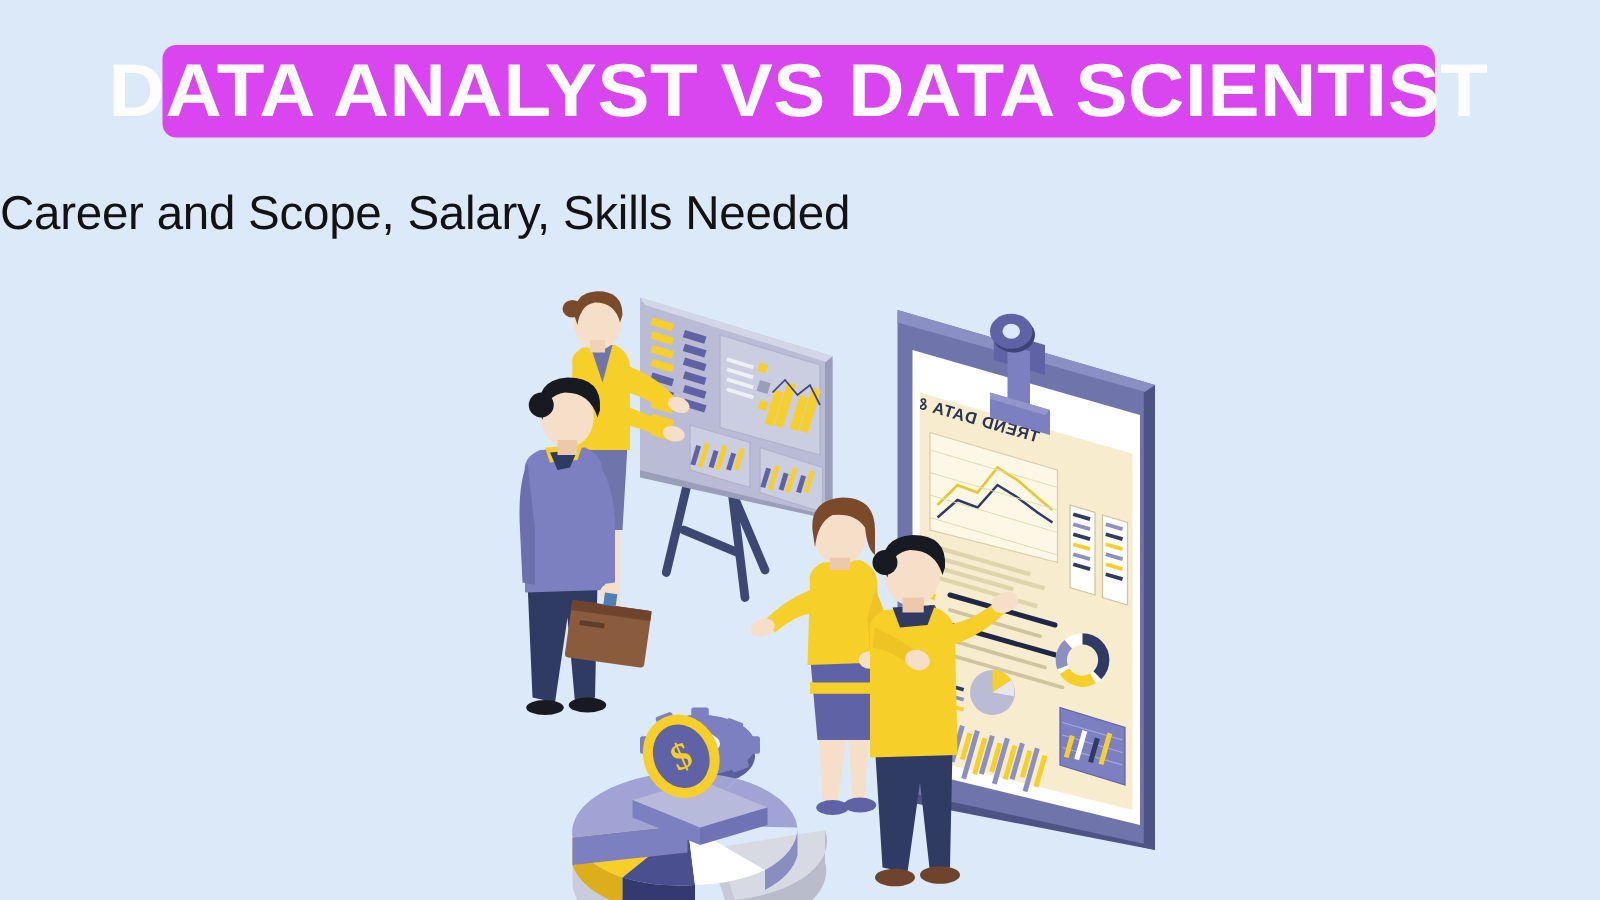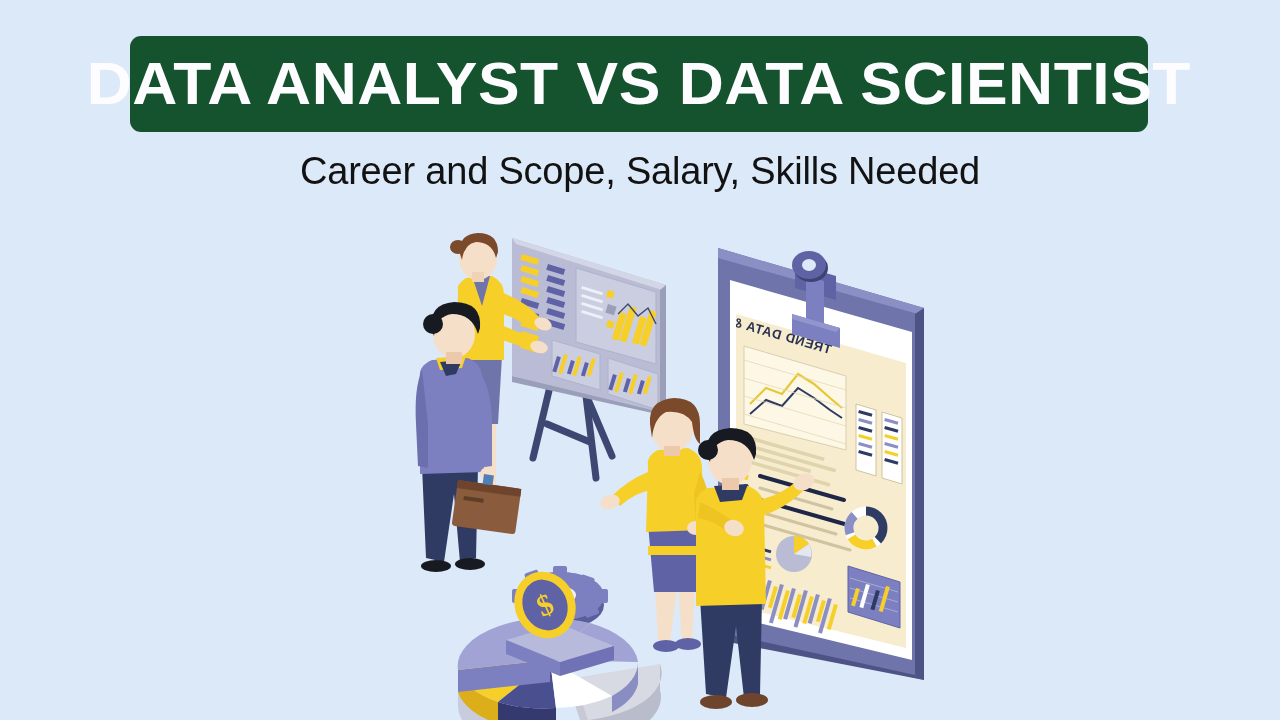--- a/index.html
+++ b/index.html
@@ -19,22 +19,22 @@
     height: 720px;
     background: #dce9f9;
   }
 
   
   #title-band {
     position: absolute;
     left: 130px;
     top: 36px;
     width: 1018px;
-    height: 96px;
-    background: #14532d;
+    height: 74px;
+    background: #d946ef;
     border-radius: 11px;
     display: flex;
     align-items: center;
     justify-content: center;
     box-sizing: border-box;
   }
   #title-text {
     color: #fdfdff;
     font-family: "Liberation Sans Narrow", "Liberation Sans", sans-serif;
     font-size: 60px;
@@ -43,21 +43,20 @@
     line-height: 1;
     white-space: nowrap;
     transform: scaleX(1.04);
     text-align: center;
   }
   #subtitle-text {
     position: absolute;
     left: 0;
     top: 150px;
     width: 1280px;
-    text-align: center;
     color: #121212;
     font-family: "Liberation Sans", sans-serif;
     font-size: 38px;
     font-weight: 400;
     letter-spacing: -0.2px;
     white-space: nowrap;
   }
 
   
   #illustration {

